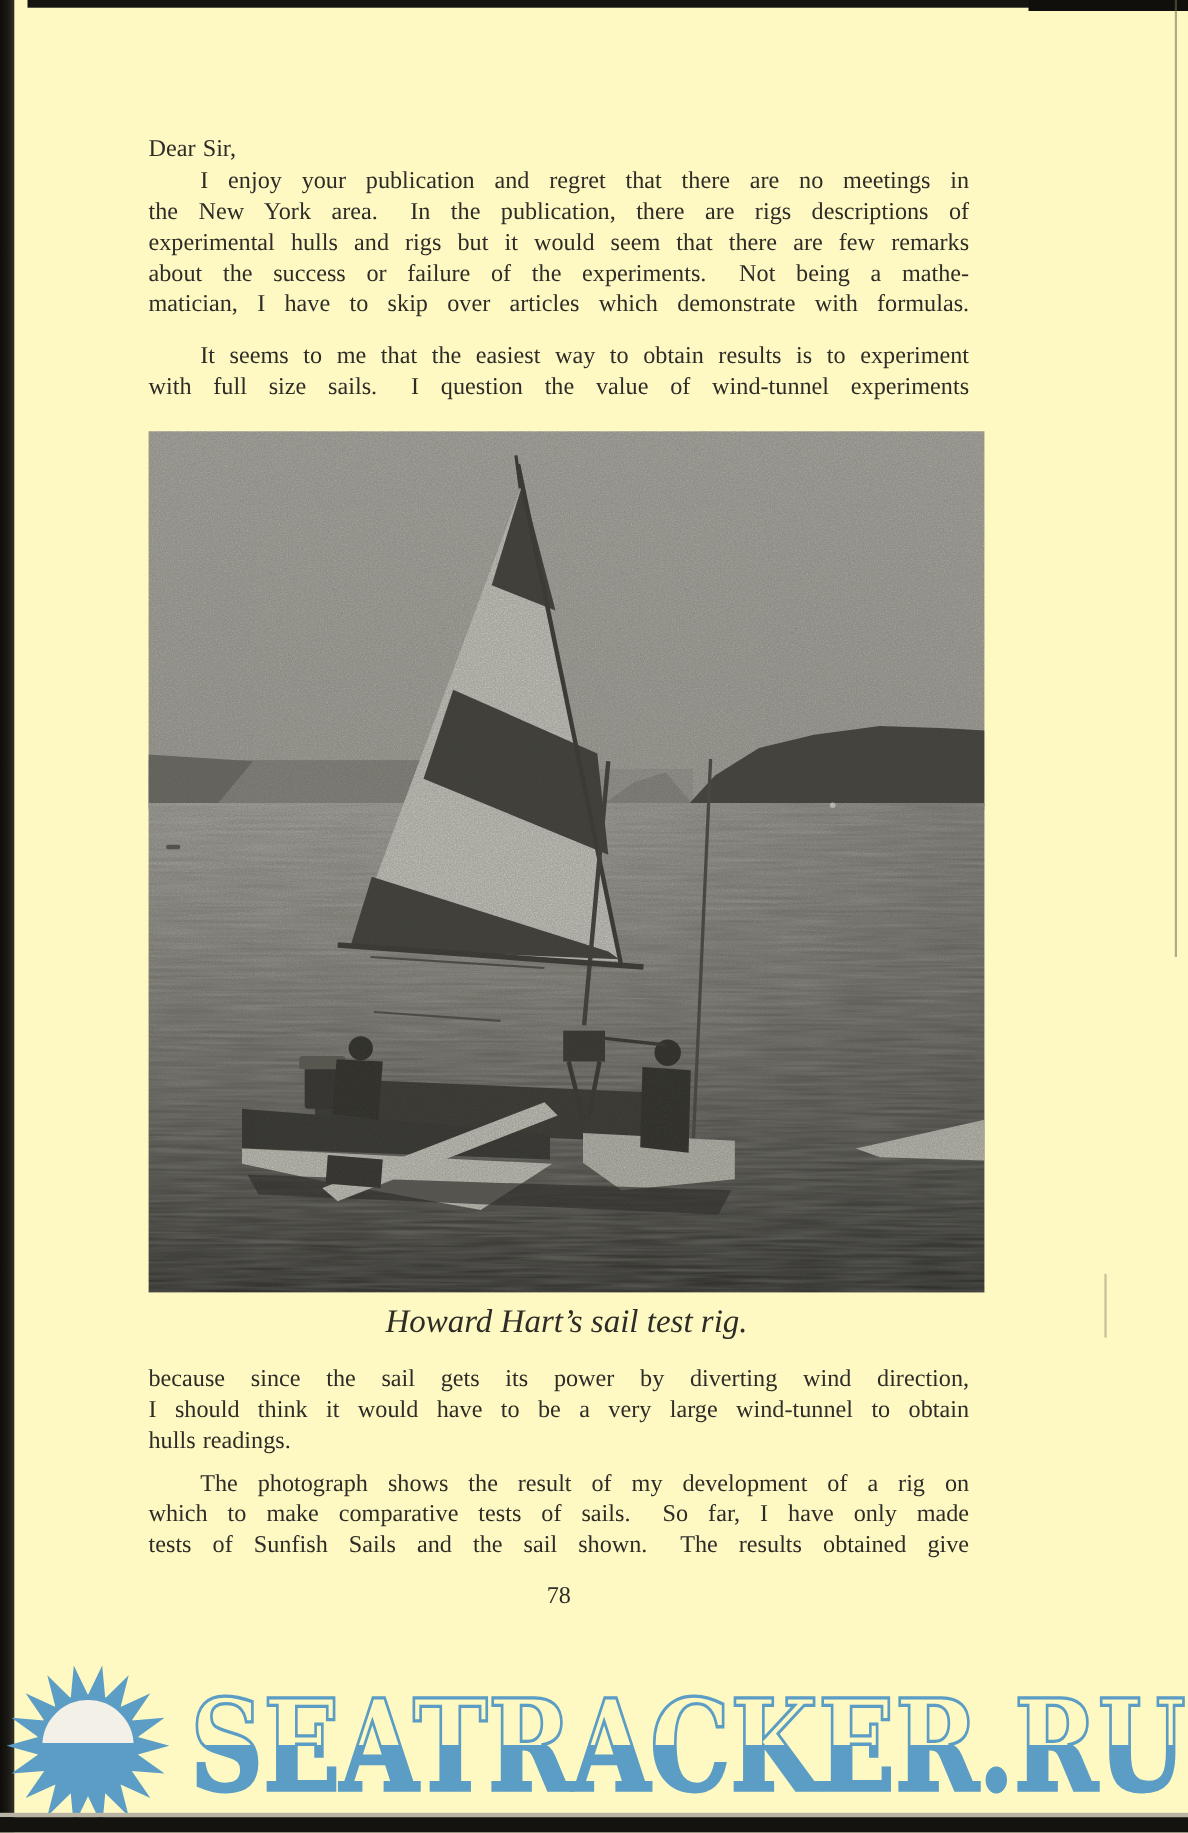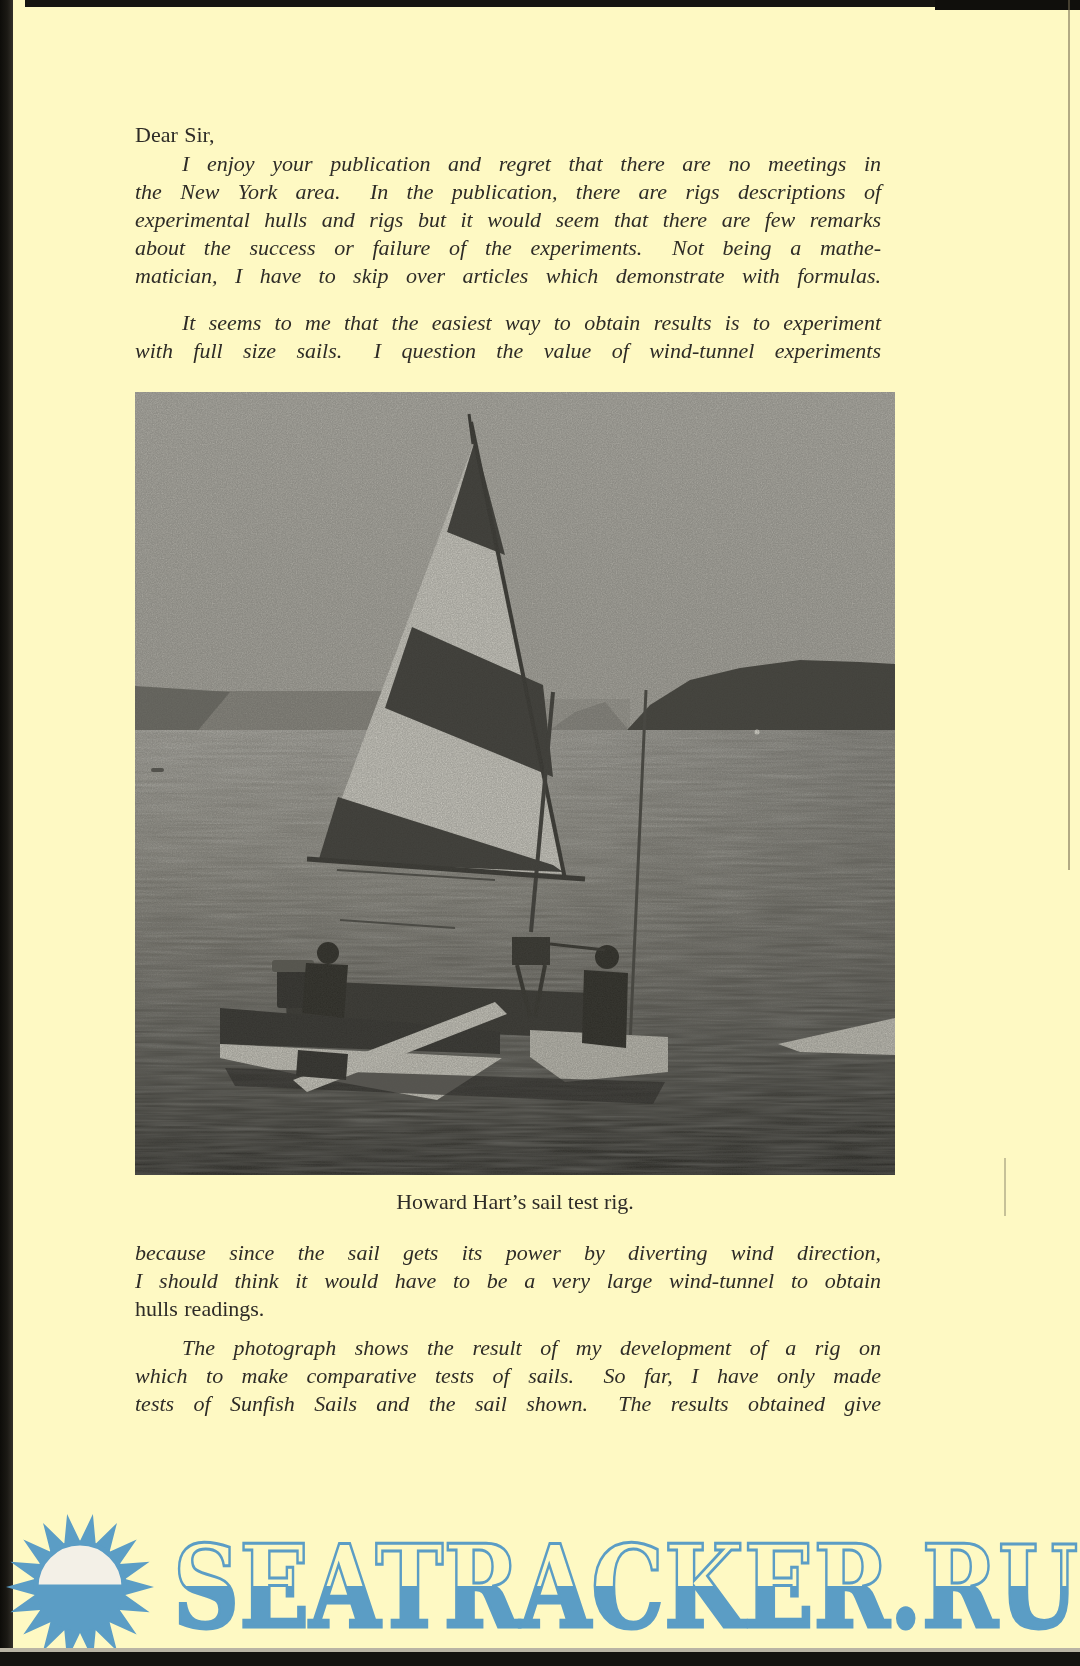--- a/index.html
+++ b/index.html
@@ -14,27 +14,27 @@
   .edge-top{left:25px;top:0;width:1055px;height:7px;background:#161511;}
   .edge-top-right{right:0;top:0;width:145px;height:10px;background:#100f0c;}
   .edge-left{left:0;top:0;width:13px;height:1666px;background:linear-gradient(90deg,#0d0c09 0%,#1b1914 55%,#33302a 100%);}
   .edge-bottom-shadow{left:0;top:1648px;width:1080px;height:4px;background:#b9b4a4;}
   .edge-bottom{left:0;top:1652px;width:1080px;height:14px;background:#14130f;}
   .edge-right-line{left:1068px;top:0;width:2px;height:870px;background:rgba(115,105,80,.55);}
   .crease{left:1004px;top:1158px;width:2px;height:58px;background:rgba(95,90,72,.35);}
 
   
   .tl{position:absolute;left:135px;width:746px;height:28px;line-height:28px;font-size:22px;word-spacing:1px;white-space:pre-wrap;}
-  .just{text-align:justify;text-align-last:justify;font-style:italic;}
+  .just{text-align:justify;text-align-last:justify;}
   .left{text-align:left;}
   .ind{text-indent:47px;}
 
   .caption{
     position:absolute;left:135px;top:1188px;width:760px;text-align:center;
-    font-size:22px;line-height:28px;
+    font-style:italic;font-size:30px;line-height:28px;
   }
   .pagenum{
     position:absolute;left:135px;top:1437px;width:746px;text-align:center;
     font-size:22px;line-height:26px;
   }
 
   .photo{position:absolute;left:135px;top:392px;width:760px;height:783px;}
   .watermark-svg{position:absolute;left:0;top:0;width:1080px;height:1666px;pointer-events:none;}
   .wm-text{
     font-family:"DejaVu Serif","Liberation Serif",serif;
@@ -162,20 +162,21 @@
   <div class="caption">Howard Hart’s sail test rig.</div>
 
   <div class="tl just" style="top:1239px">because since the sail gets its power by diverting wind direction,</div>
   <div class="tl just" style="top:1267px">I should think it would have to be a very large wind-tunnel to obtain</div>
   <div class="tl left" style="top:1295px">hulls readings.</div>
 
   <div class="tl just ind" style="top:1334px">The photograph shows the result of my development of a rig on</div>
   <div class="tl just" style="top:1390px">tests of Sunfish Sails and the sail shown.  The results obtained give</div>
   <div class="tl just" style="top:1362px">which to make comparative tests of sails.  So far, I have only made</div>
 
+  <div class="pagenum">78</div>
 
   <svg class="watermark-svg" viewBox="0 0 1080 1666">
     <defs>
       <linearGradient id="wmGrad" x1="0" y1="1540" x2="0" y2="1627" gradientUnits="userSpaceOnUse">
         <stop offset="0" stop-color="#5b9dc5" stop-opacity="0"></stop>
         <stop offset="0.53" stop-color="#5b9dc5" stop-opacity="0"></stop>
         <stop offset="0.531" stop-color="#5b9dc5"></stop>
         <stop offset="1" stop-color="#5b9dc5"></stop>
       </linearGradient>
     </defs>

